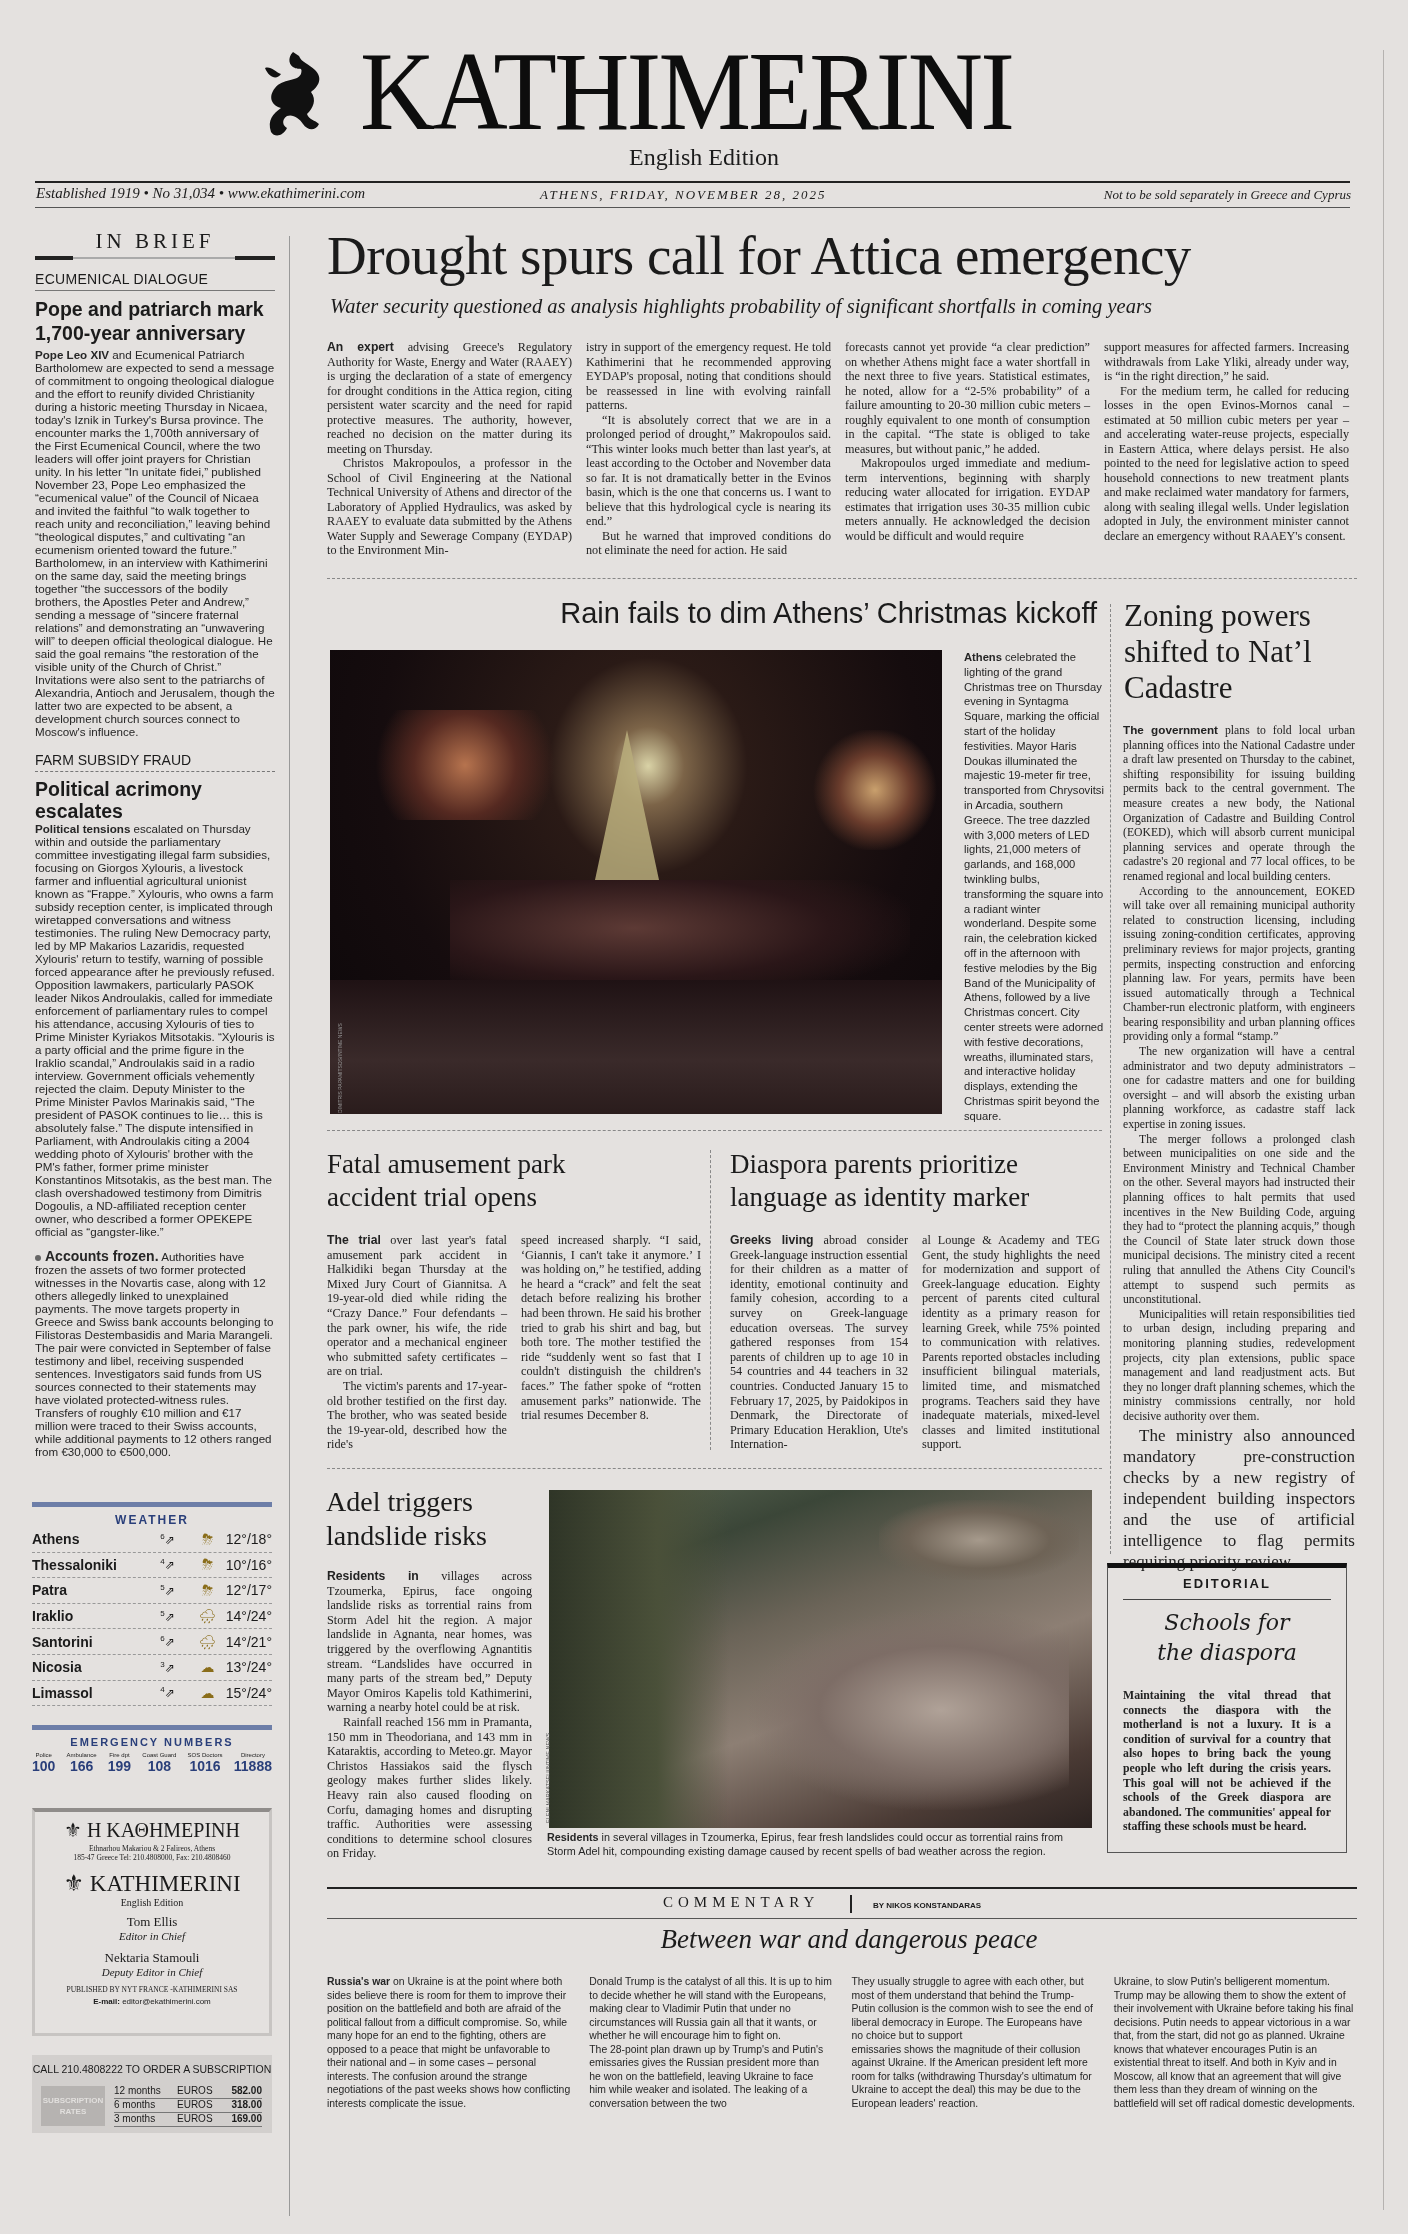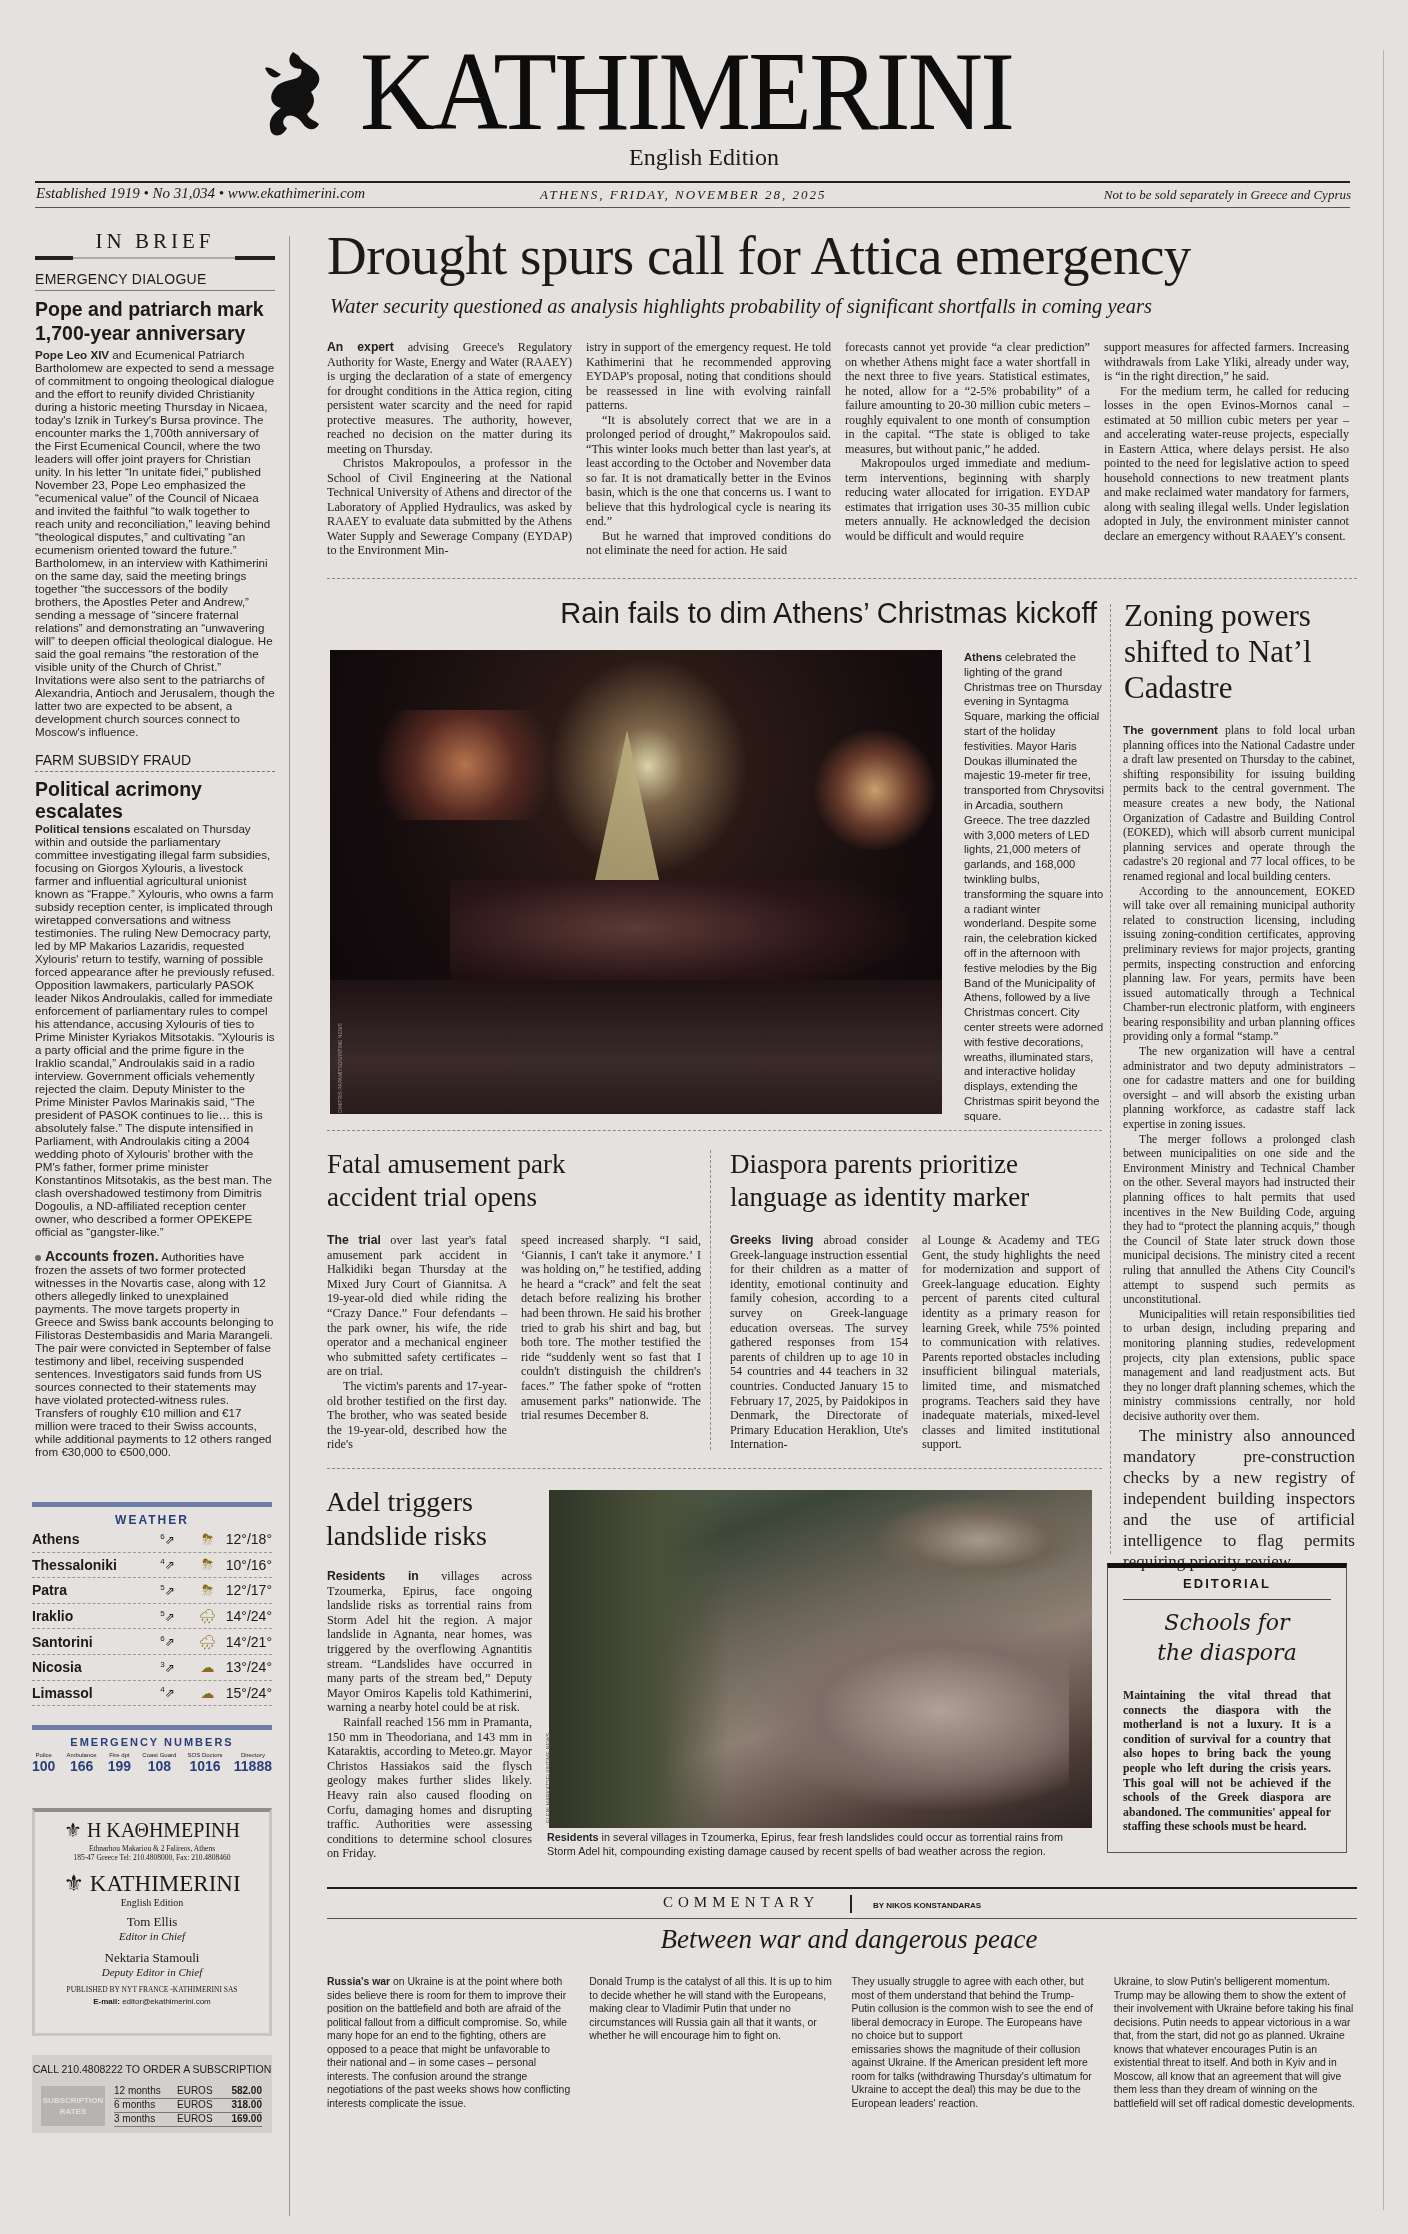--- a/index.html
+++ b/index.html
@@ -38,21 +38,21 @@
 <div class="abs lserif" style="right:57px;top:187px;font-size:13px;font-style:italic">Not to be sold separately in Greece and Cyprus</div>
 <div class="hline" style="left:35px;top:207px;width:1315px;background:#555"></div>
 
 <div class="abs" style="left:35px;top:225px;width:240px">
   <div style="position:relative;height:30px">
     <div class="abs lserif" style="left:0;width:240px;top:4px;text-align:center;font-size:21px;letter-spacing:4px">IN BRIEF</div>
     <div class="abs" style="left:0;top:31px;width:38px;height:4px;background:#222"></div>
     <div class="abs" style="left:38px;top:32px;width:162px;height:2px;background:#aaa"></div>
     <div class="abs" style="left:200px;top:31px;width:40px;height:4px;background:#222"></div>
   </div>
-  <div class="sans" style="margin-top:16px;font-size:14px;border-bottom:1px solid #777;padding-bottom:3px;letter-spacing:0.3px">EMERGENCY DIALOGUE</div>
+  <div class="sans" style="margin-top:16px;font-size:14px;border-bottom:1px solid #777;padding-bottom:3px;letter-spacing:0.3px">ECUMENICAL DIALOGUE</div>
   <div class="sans" style="margin-top:6px;font-size:19.5px;font-weight:bold;line-height:24px">Pope and patriarch mark 1,700-year anniversary</div>
   <p class="body-s" style="margin-top:3px"><span class="lead">Pope Leo XIV</span><span> and Ecumenical Patriarch Bartholomew are expected to send a message of commitment to ongoing theological dialogue and the effort to reunify divided Christianity during a historic meeting Thursday in Nicaea, today's Iznik in Turkey's Bursa province. The encounter marks the 1,700th anniversary of the First Ecumenical Council, where the two leaders will offer joint prayers for Christian unity. In his letter “In unitate fidei,” published November 23, Pope Leo emphasized the “ecumenical value” of the Council of Nicaea and invited the faithful “to walk together to reach unity and reconciliation,” leaving behind “theological disputes,” and cultivating “an ecumenism oriented toward the future.” Bartholomew, in an interview with Kathimerini on the same day, said the meeting brings together “the successors of the bodily brothers, the Apostles Peter and Andrew,” sending a message of “sincere fraternal relations” and demonstrating an “unwavering will” to deepen official theological dialogue. He said the goal remains “the restoration of the visible unity of the Church of Christ.” Invitations were also sent to the patriarchs of Alexandria, Antioch and Jerusalem, though the latter two are expected to be absent, a development church sources connect to Moscow's influence.</span></p>
   <div class="sans" style="margin-top:14px;font-size:14px;border-bottom:1px dashed #777;padding-bottom:3px">FARM SUBSIDY FRAUD</div>
   <div class="sans" style="margin-top:6px;font-size:19.5px;font-weight:bold;line-height:22px">Political acrimony escalates</div>
   <p class="body-s"><span class="lead">Political tensions</span><span> escalated on Thursday within and outside the parliamentary committee investigating illegal farm subsidies, focusing on Giorgos Xylouris, a livestock farmer and influential agricultural unionist known as “Frappe.” Xylouris, who owns a farm subsidy reception center, is implicated through wiretapped conversations and witness testimonies. The ruling New Democracy party, led by MP Makarios Lazaridis, requested Xylouris' return to testify, warning of possible forced appearance after he previously refused. Opposition lawmakers, particularly PASOK leader Nikos Androulakis, called for immediate enforcement of parliamentary rules to compel his attendance, accusing Xylouris of ties to Prime Minister Kyriakos Mitsotakis. “Xylouris is a party official and the prime figure in the Iraklio scandal,” Androulakis said in a radio interview. Government officials vehemently rejected the claim. Deputy Minister to the Prime Minister Pavlos Marinakis said, “The president of PASOK continues to lie… this is absolutely false.” The dispute intensified in Parliament, with Androulakis citing a 2004 wedding photo of Xylouris' brother with the PM's father, former prime minister Konstantinos Mitsotakis, as the best man. The clash overshadowed testimony from Dimitris Dogoulis, a ND-affiliated reception center owner, who described a former OPEKEPE official as “gangster-like.”</span></p>
   <p class="body-s" style="margin-top:12px"><span style="display:inline-block;width:6px;height:6px;border-radius:3px;background:#666;margin-right:4px;vertical-align:middle"></span><span class="lead" style="font-size:14px">Accounts frozen.</span><span> Authorities have frozen the assets of two former protected witnesses in the Novartis case, along with 12 others allegedly linked to unexplained payments. The move targets property in Greece and Swiss bank accounts belonging to Filistoras Destembasidis and Maria Marangeli. The pair were convicted in September of false testimony and libel, receiving suspended sentences. Investigators said funds from US sources connected to their statements may have violated protected-witness rules. Transfers of roughly €10 million and €17 million were traced to their Swiss accounts, while additional payments to 12 others ranged from €30,000 to €500,000.</span></p>
 </div>
 
 <div class="abs" style="left:32px;top:1502px;width:240px">
   <div style="height:5px;background:#6d7ea8"></div>
@@ -266,20 +266,21 @@
 <div class="abs" style="left:850px;top:1895px;width:2px;height:18px;background:#222"></div>
 <div class="abs sans" style="left:873px;top:1901px;font-size:8px;font-weight:bold">BY NIKOS KONSTANDARAS</div>
 <div class="hline" style="left:327px;top:1918px;width:1030px;background:#555"></div>
 <div class="abs lserif" style="left:334px;top:1924px;width:1030px;text-align:center;font-size:27px;font-style:italic">Between war and dangerous peace</div>
 <div class="abs" style="left:327px;top:1975px;width:1030px;display:flex;gap:19px">
   <div style="width:244px">
     <p class="body-s" style="font-size:10.4px;line-height:13.5px"><span class="lead">Russia's war</span><span> on Ukraine is at the point where both sides believe there is room for them to improve their position on the battlefield and both are afraid of the political fallout from a difficult compromise. So, while many hope for an end to the fighting, others are opposed to a peace that might be unfavorable to their national and – in some cases – personal interests. The confusion around the strange negotiations of the past weeks shows how conflicting interests complicate the issue.</span></p>
   </div>
   <div style="width:244px">
     <p class="body-s" style="font-size:10.4px;line-height:13.5px">Donald Trump is the catalyst of all this. It is up to him to decide whether he will stand with the Europeans, making clear to Vladimir Putin that under no circumstances will Russia gain all that it wants, or whether he will encourage him to fight on.</p>
+    <p class="body-s" style="font-size:10.4px;line-height:13.5px">The 28-point plan drawn up by Trump's and Putin's emissaries gives the Russian president more than he won on the battlefield, leaving Ukraine to face him while weaker and isolated. The leaking of a conversation between the two</p>
   </div>
   <div style="width:244px">
     <p class="body-s" style="font-size:10.4px;line-height:13.5px">They usually struggle to agree with each other, but most of them understand that behind the Trump-Putin collusion is the common wish to see the end of liberal democracy in Europe. The Europeans have no choice but to support</p>
     <p class="body-s" style="font-size:10.4px;line-height:13.5px">emissaries shows the magnitude of their collusion against Ukraine. If the American president left more room for talks (withdrawing Thursday's ultimatum for Ukraine to accept the deal) this may be due to the European leaders' reaction.</p>
   </div>
   <div style="width:244px">
     <p class="body-s" style="font-size:10.4px;line-height:13.5px">Ukraine, to slow Putin's belligerent momentum. Trump may be allowing them to show the extent of their involvement with Ukraine before taking his final decisions. Putin needs to appear victorious in a war that, from the start, did not go as planned. Ukraine knows that whatever encourages Putin is an existential threat to itself. And both in Kyiv and in Moscow, all know that an agreement that will give them less than they dream of winning on the battlefield will set off radical domestic developments.</p>
   </div>
 </div>
 

